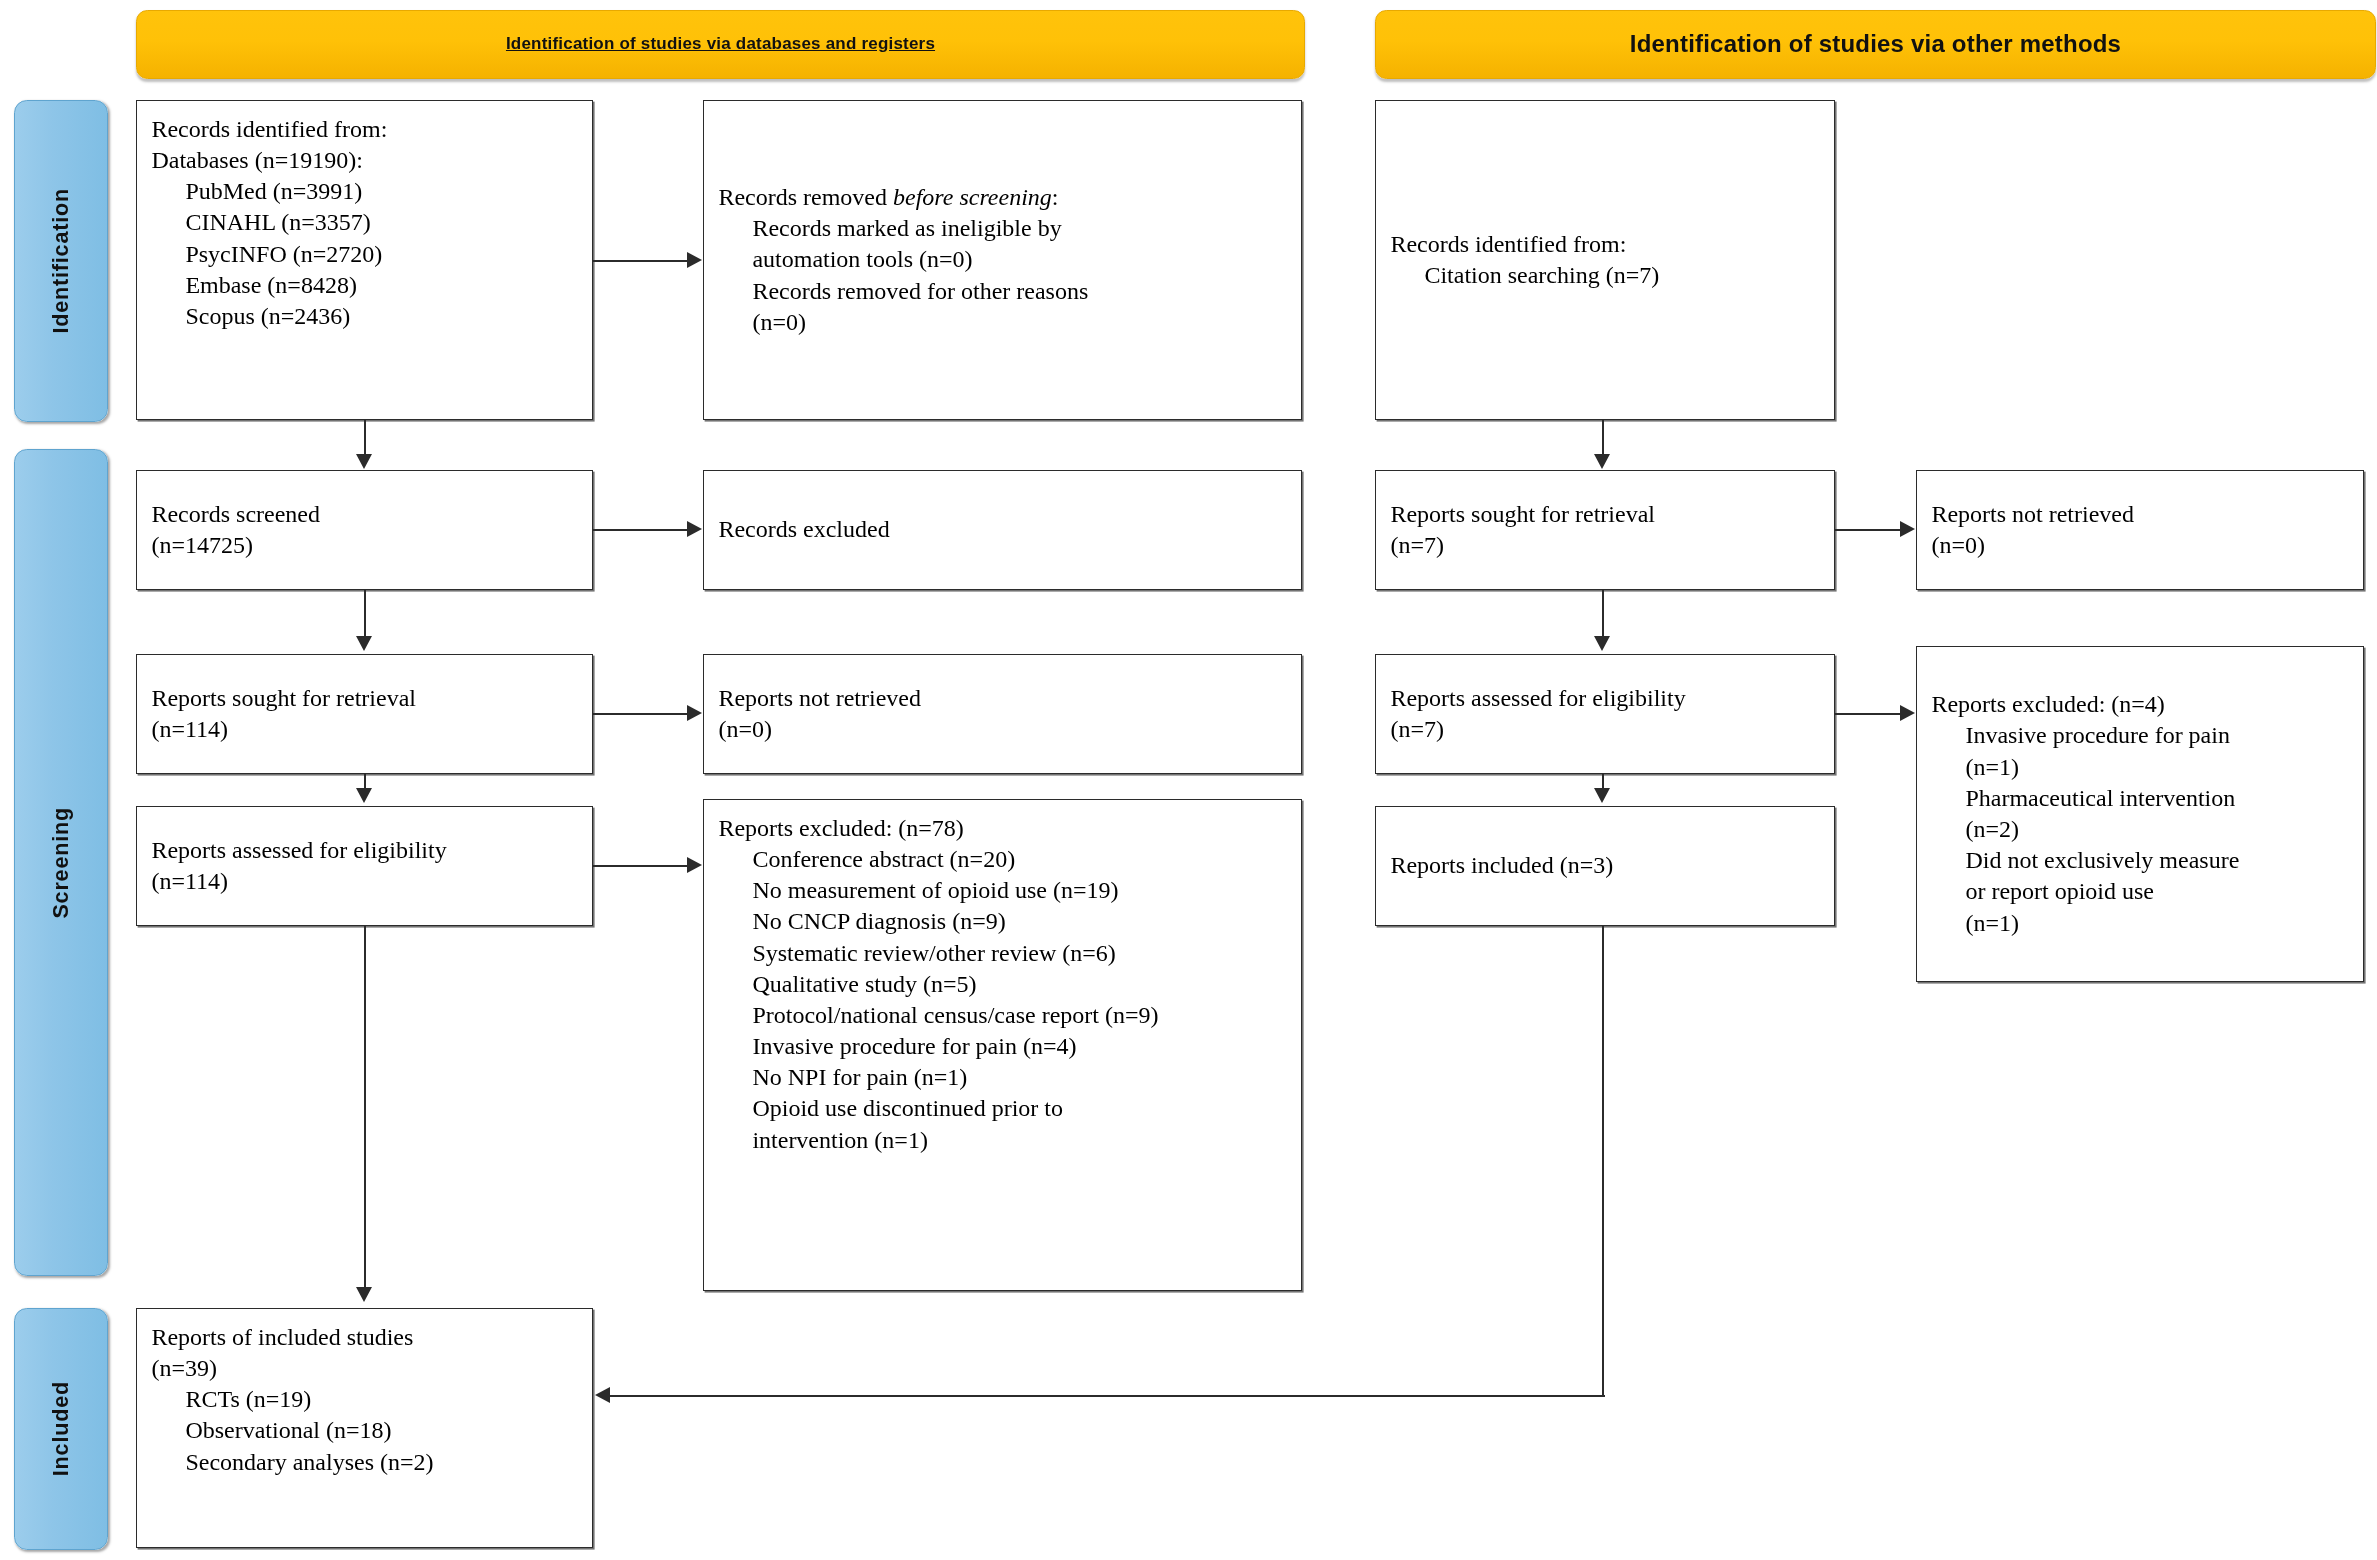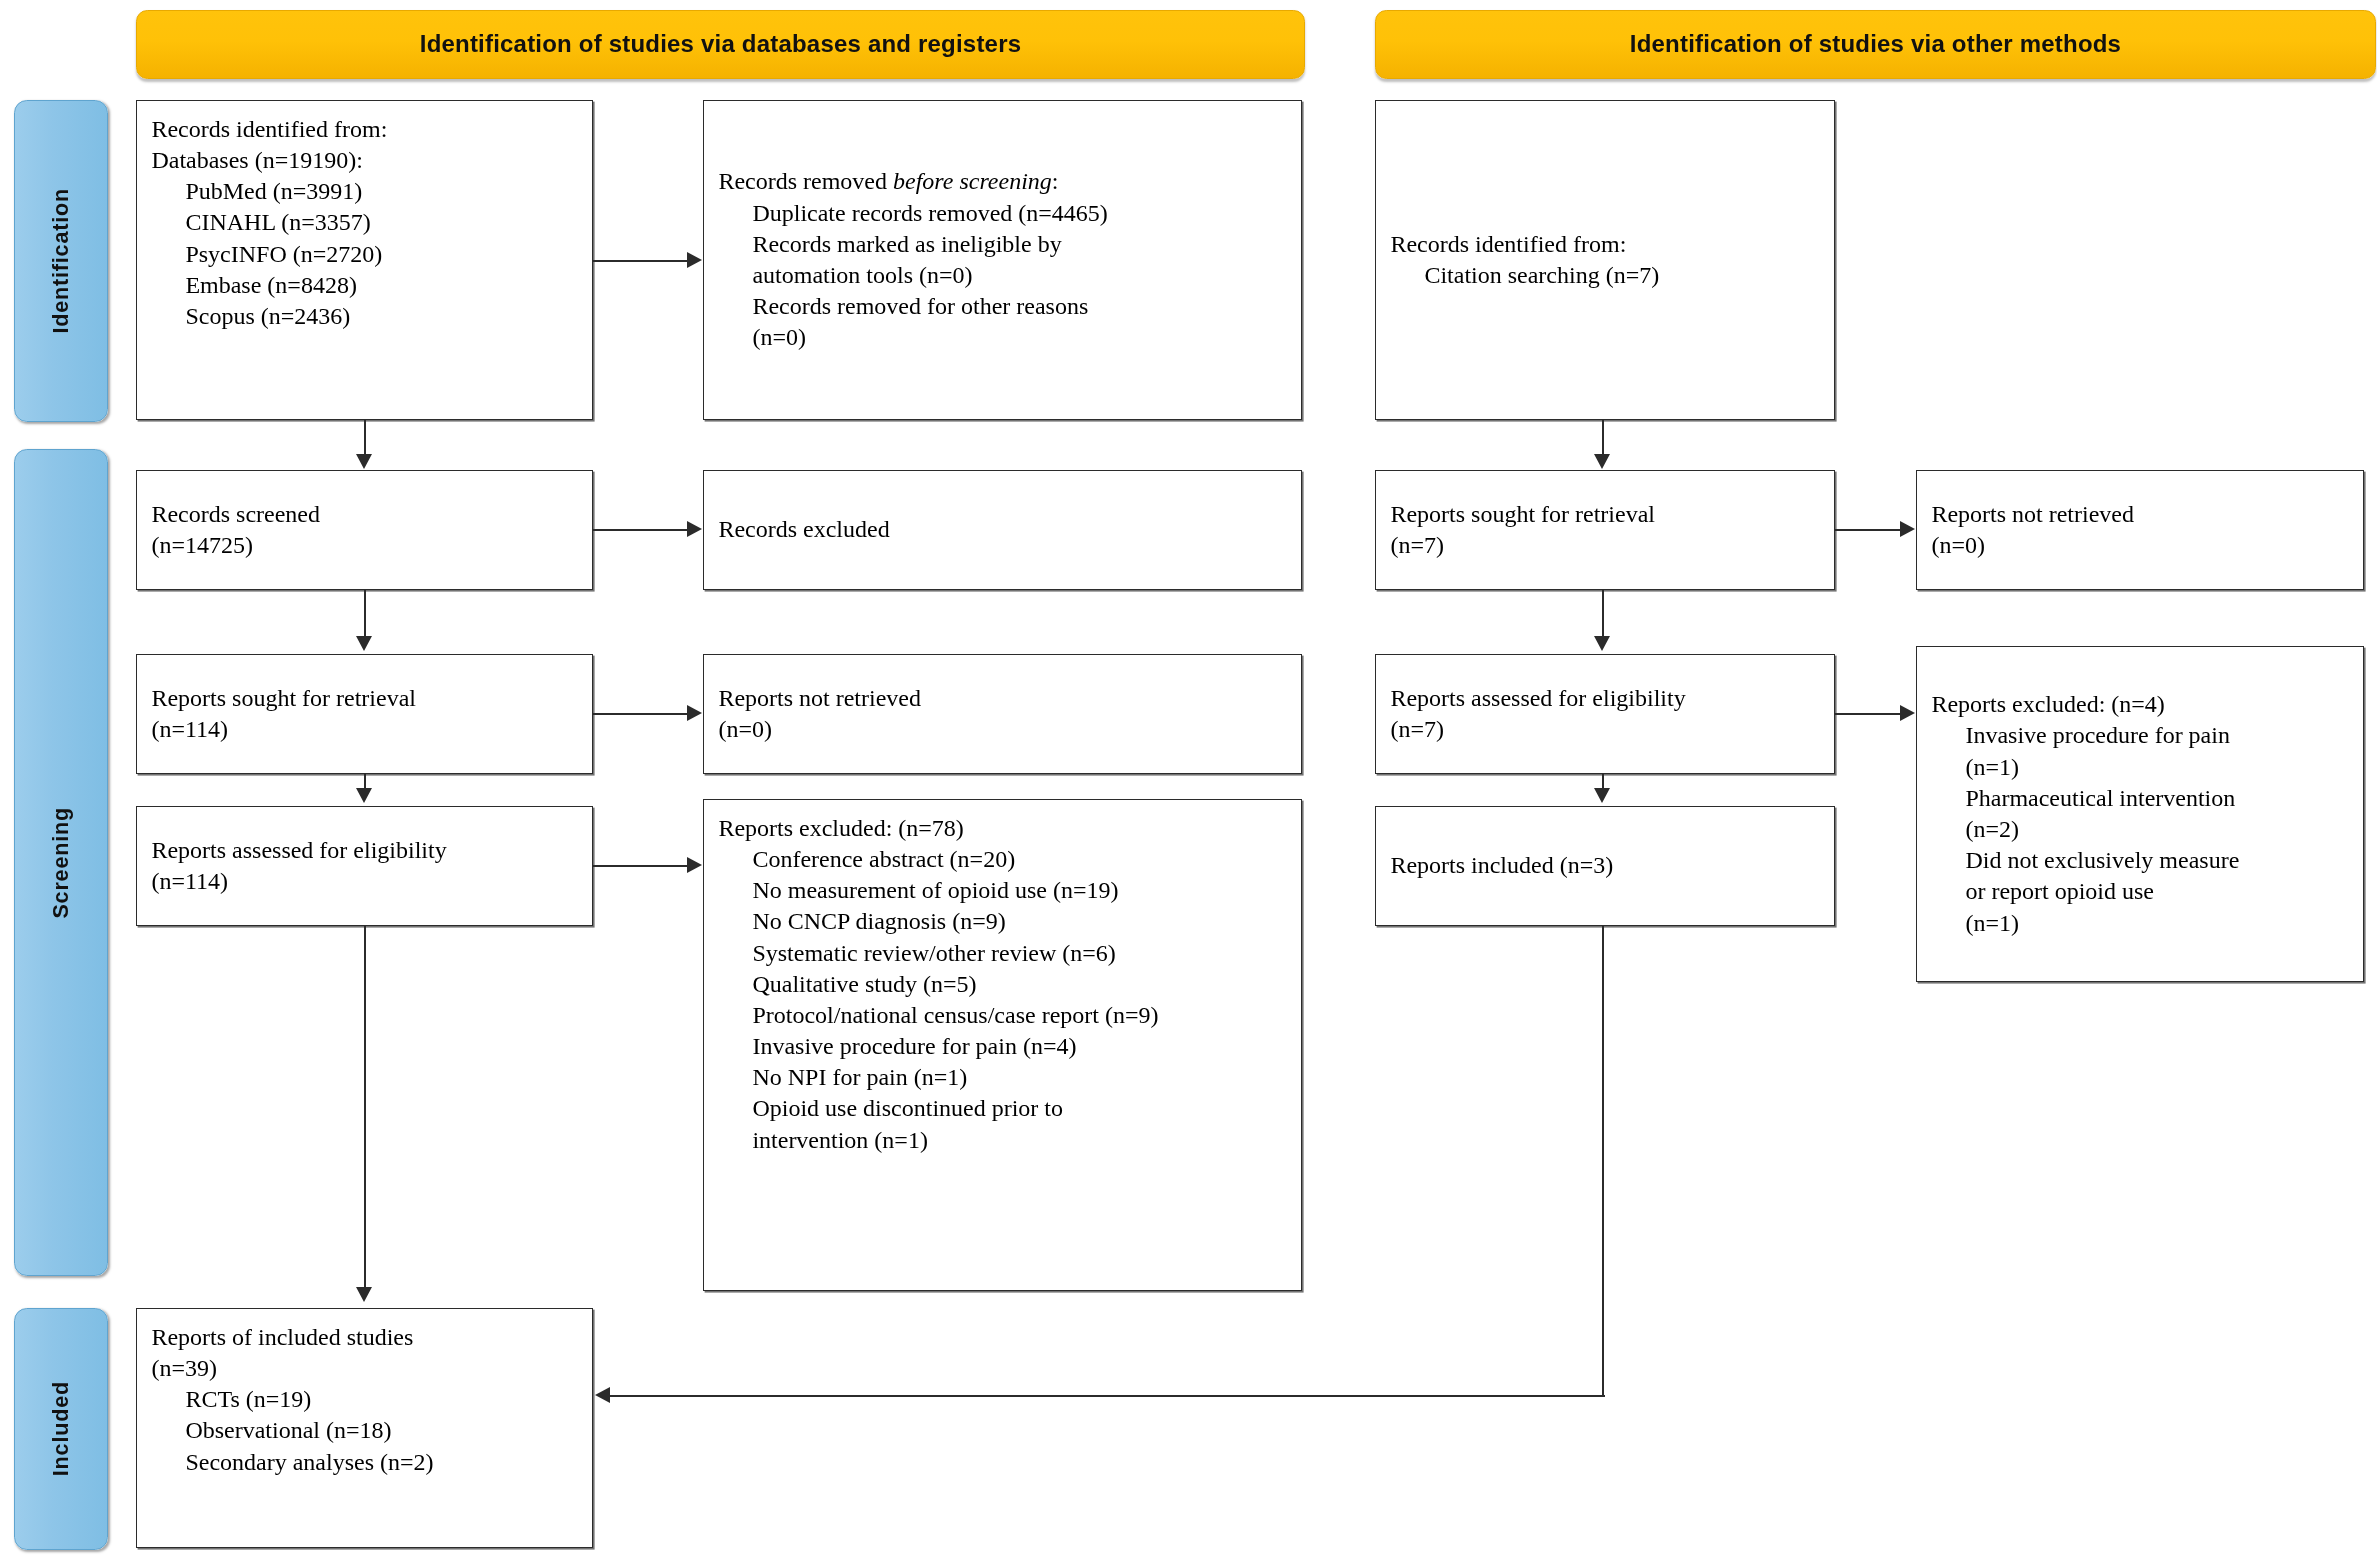--- a/index.html
+++ b/index.html
@@ -69,21 +69,21 @@
   .arr{position:absolute;width:0;height:0;}
   .arr.down{border-left:8.8px solid transparent;border-right:8.8px solid transparent;border-top:15px solid #2b2b2b;}
   .arr.right{border-top:8.8px solid transparent;border-bottom:8.8px solid transparent;border-left:15px solid #2b2b2b;}
   .arr.left{border-top:8.8px solid transparent;border-bottom:8.8px solid transparent;border-right:15px solid #2b2b2b;}
 </style>
 </head>
 <body>
 
 <div id="stage">
 
-  <div class="banner" style="left:136px;top:9.6px;width:1167px;height:67px;font-size:24px;">
+  <div class="banner" style="left:136px;top:9.6px;width:1167px;height:67px;font-size:17px;text-decoration:underline;">
     <span>Identification of studies via databases and registers</span>
   </div>
 
   <div class="banner" style="left:1375px;top:9.6px;width:999px;height:67px;font-size:24px;">
     <span>Identification of studies via other methods</span>
   </div>
 
   <div class="stagepill" style="left:14.4px;top:100px;width:92px;height:320px;">
     <span>Identification</span>
   </div>
@@ -101,21 +101,20 @@
     <span class="ln">Databases (n=19190):</span>
     <span class="ln ind">PubMed (n=3991)</span>
     <span class="ln ind">CINAHL (n=3357)</span>
     <span class="ln ind">PsycINFO (n=2720)</span>
     <span class="ln ind">Embase (n=8428)</span>
     <span class="ln ind">Scopus (n=2436)</span>
   </div>
 
   <div class="box vcenter" style="left:703px;top:100px;width:599px;height:320px;">
     <span class="ln"><span>Records removed </span><i class="it">before screening</i><span>:</span></span>
-    <span class="ln ind">Duplicate records removed  (n=4465)</span>
     <span class="ln ind">Records marked as ineligible by</span>
     <span class="ln ind">automation tools (n=0)</span>
     <span class="ln ind">Records removed for other reasons</span>
     <span class="ln ind">(n=0)</span>
   </div>
 
   <div class="box vcenter" style="left:136px;top:470px;width:457px;height:120px;">
     <span class="ln">Records screened</span>
     <span class="ln">(n=14725)</span>
   </div>

